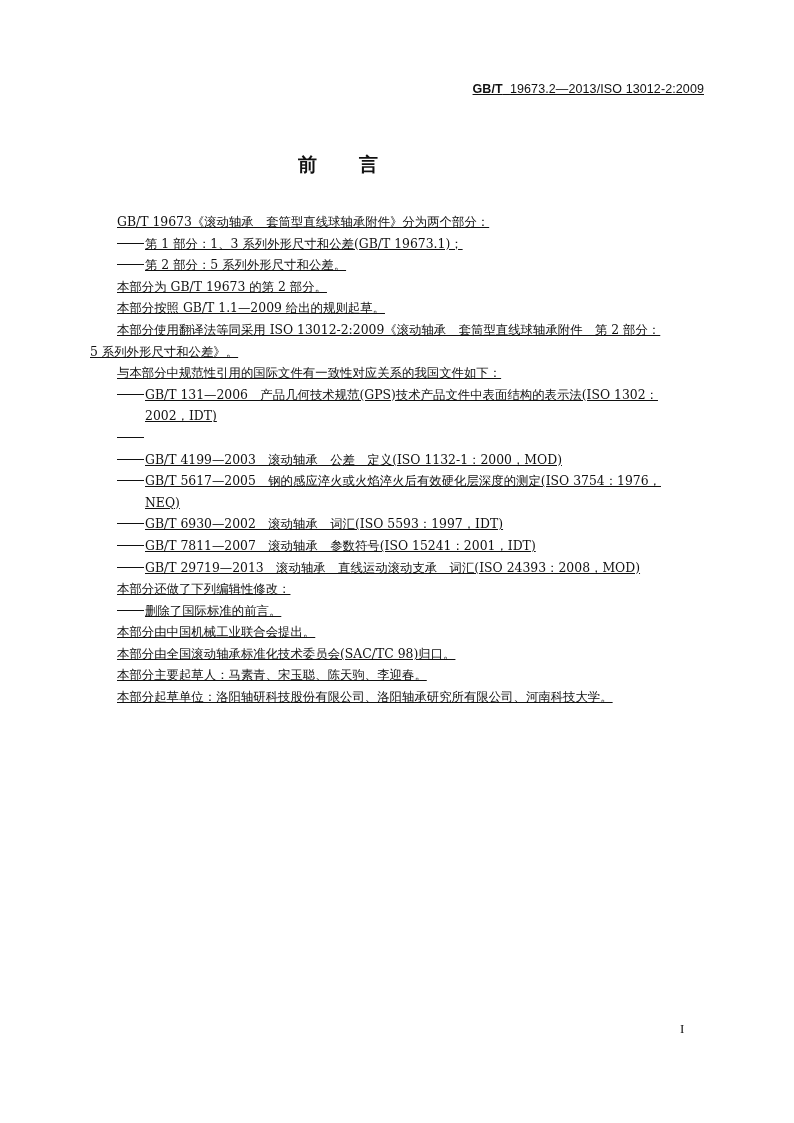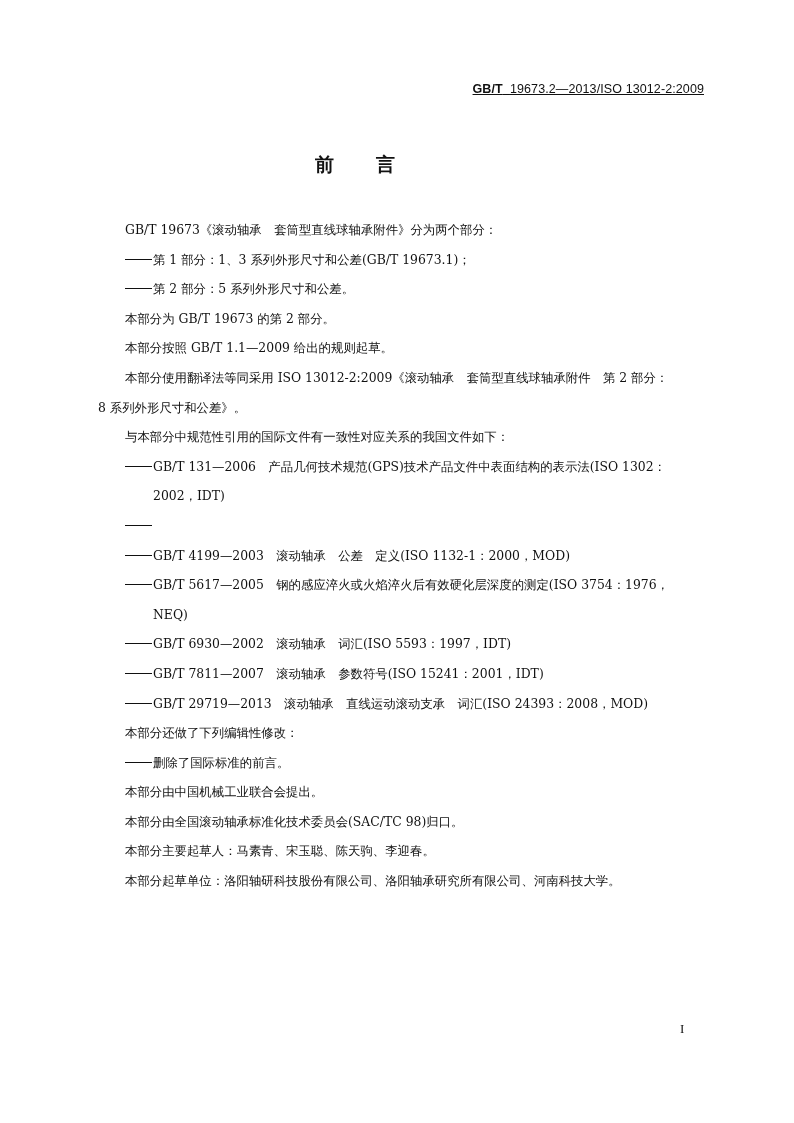--- a/index.html
+++ b/index.html
@@ -11,27 +11,27 @@
   .header-std {
     position: absolute; top: 82px; right: 90px;
     font-family: "Liberation Sans", "DejaVu Sans", sans-serif;
     font-size: 12.5px; font-weight: bold; letter-spacing: 0.1px; text-decoration: underline;
   }
   .header-std .num { font-weight: normal; }
   .title {
     position: absolute; top: 152px; left: 0; width: 676px;
     text-align: center; font-size: 19px; font-weight: bold;
     font-family: "DejaVu Sans", sans-serif;
-    letter-spacing: 42px; text-indent: 42px; padding-left: 17px;
+    letter-spacing: 42px; text-indent: 42px;
   }
   .content {
     position: absolute; top: 211px; left: 90px; width: 618px;
     font-size: 12.4px; line-height: 21.6px;
   }
-  .p { margin: 8px; white-space: nowrap; }
+  .p { margin: 0; white-space: nowrap; text-decoration: underline; }
   .indent { padding-left: 27px; }
   .dash-item { padding-left: 27px; }
   .dash-item .dash { display: inline-block; width: 27px; border-top: 1.6px solid #111; vertical-align: middle; margin-right: 1px; position: relative; top: -1px; }
   .cont { padding-left: 55px; }
   .page-num {
     position: absolute; top: 1021px; left: 680px;
     font-size: 13px; font-family: "Liberation Serif", serif;
   }
 </style>
 </head>
@@ -44,21 +44,21 @@
 
 <div class="title">前言</div>
 
 <div class="content">
   <p class="p indent">GB/T 19673《滚动轴承　套筒型直线球轴承附件》分为两个部分：</p>
   <p class="p dash-item"><span class="dash"></span><span>第 1 部分：1、3 系列外形尺寸和公差(GB/T 19673.1)；</span></p>
   <p class="p dash-item"><span class="dash"></span><span>第 2 部分：5 系列外形尺寸和公差。</span></p>
   <p class="p indent">本部分为 GB/T 19673 的第 2 部分。</p>
   <p class="p indent">本部分按照 GB/T 1.1—2009 给出的规则起草。</p>
   <p class="p indent">本部分使用翻译法等同采用 ISO 13012-2:2009《滚动轴承　套筒型直线球轴承附件　第 2 部分：</p>
-  <p class="p">8 系列外形尺寸和公差》。</p>
+  <p class="p">5 系列外形尺寸和公差》。</p>
   <p class="p indent">与本部分中规范性引用的国际文件有一致性对应关系的我国文件如下：</p>
 
   <p class="p dash-item"><span class="dash"></span><span>GB/T 131—2006　产品几何技术规范(GPS)技术产品文件中表面结构的表示法(ISO 1302：</span></p>
   <p class="p cont">2002，IDT)</p>
 
   <p class="p dash-item"><span class="dash"></span></p>
 
   <p class="p dash-item"><span class="dash"></span><span>GB/T 4199—2003　滚动轴承　公差　定义(ISO 1132-1：2000，MOD)</span></p>
 
   <p class="p dash-item"><span class="dash"></span><span>GB/T 5617—2005　钢的感应淬火或火焰淬火后有效硬化层深度的测定(ISO 3754：1976，</span></p>

